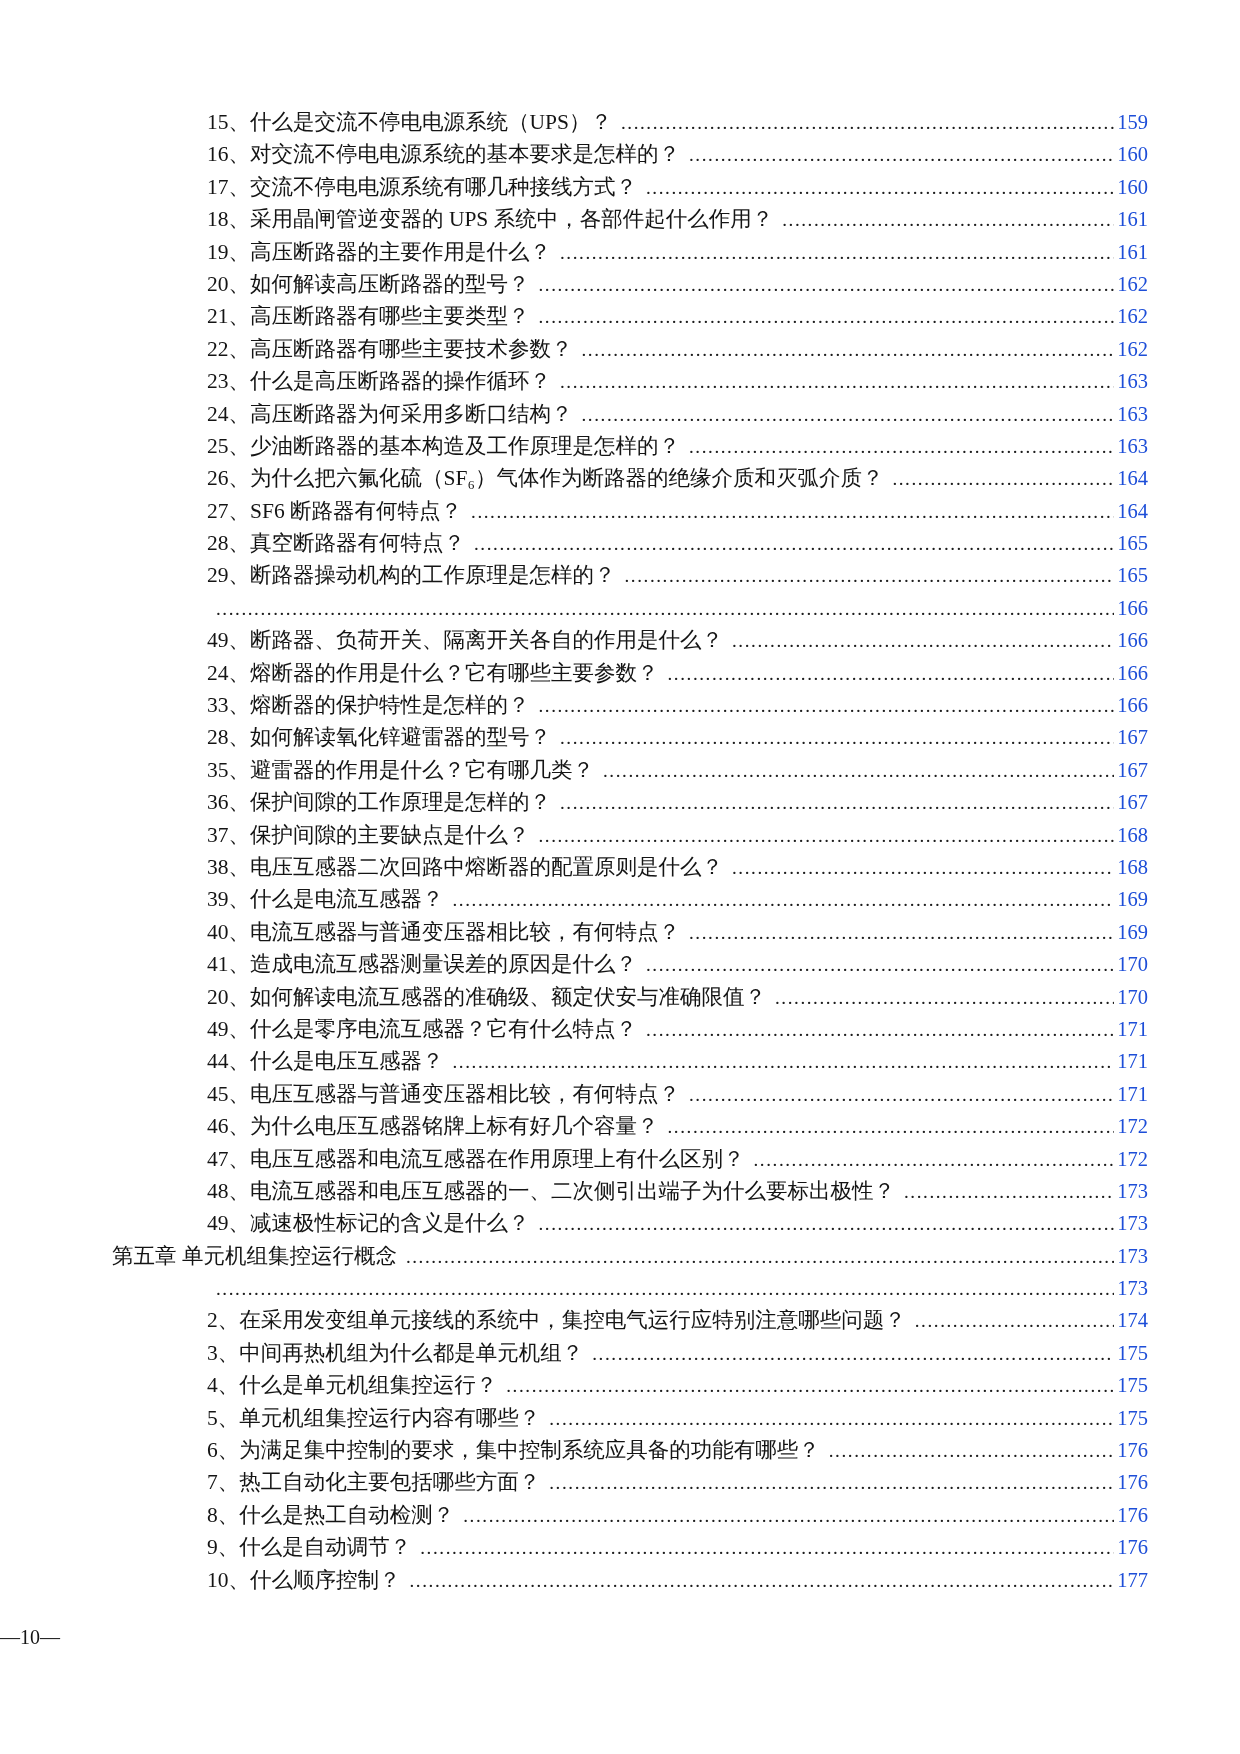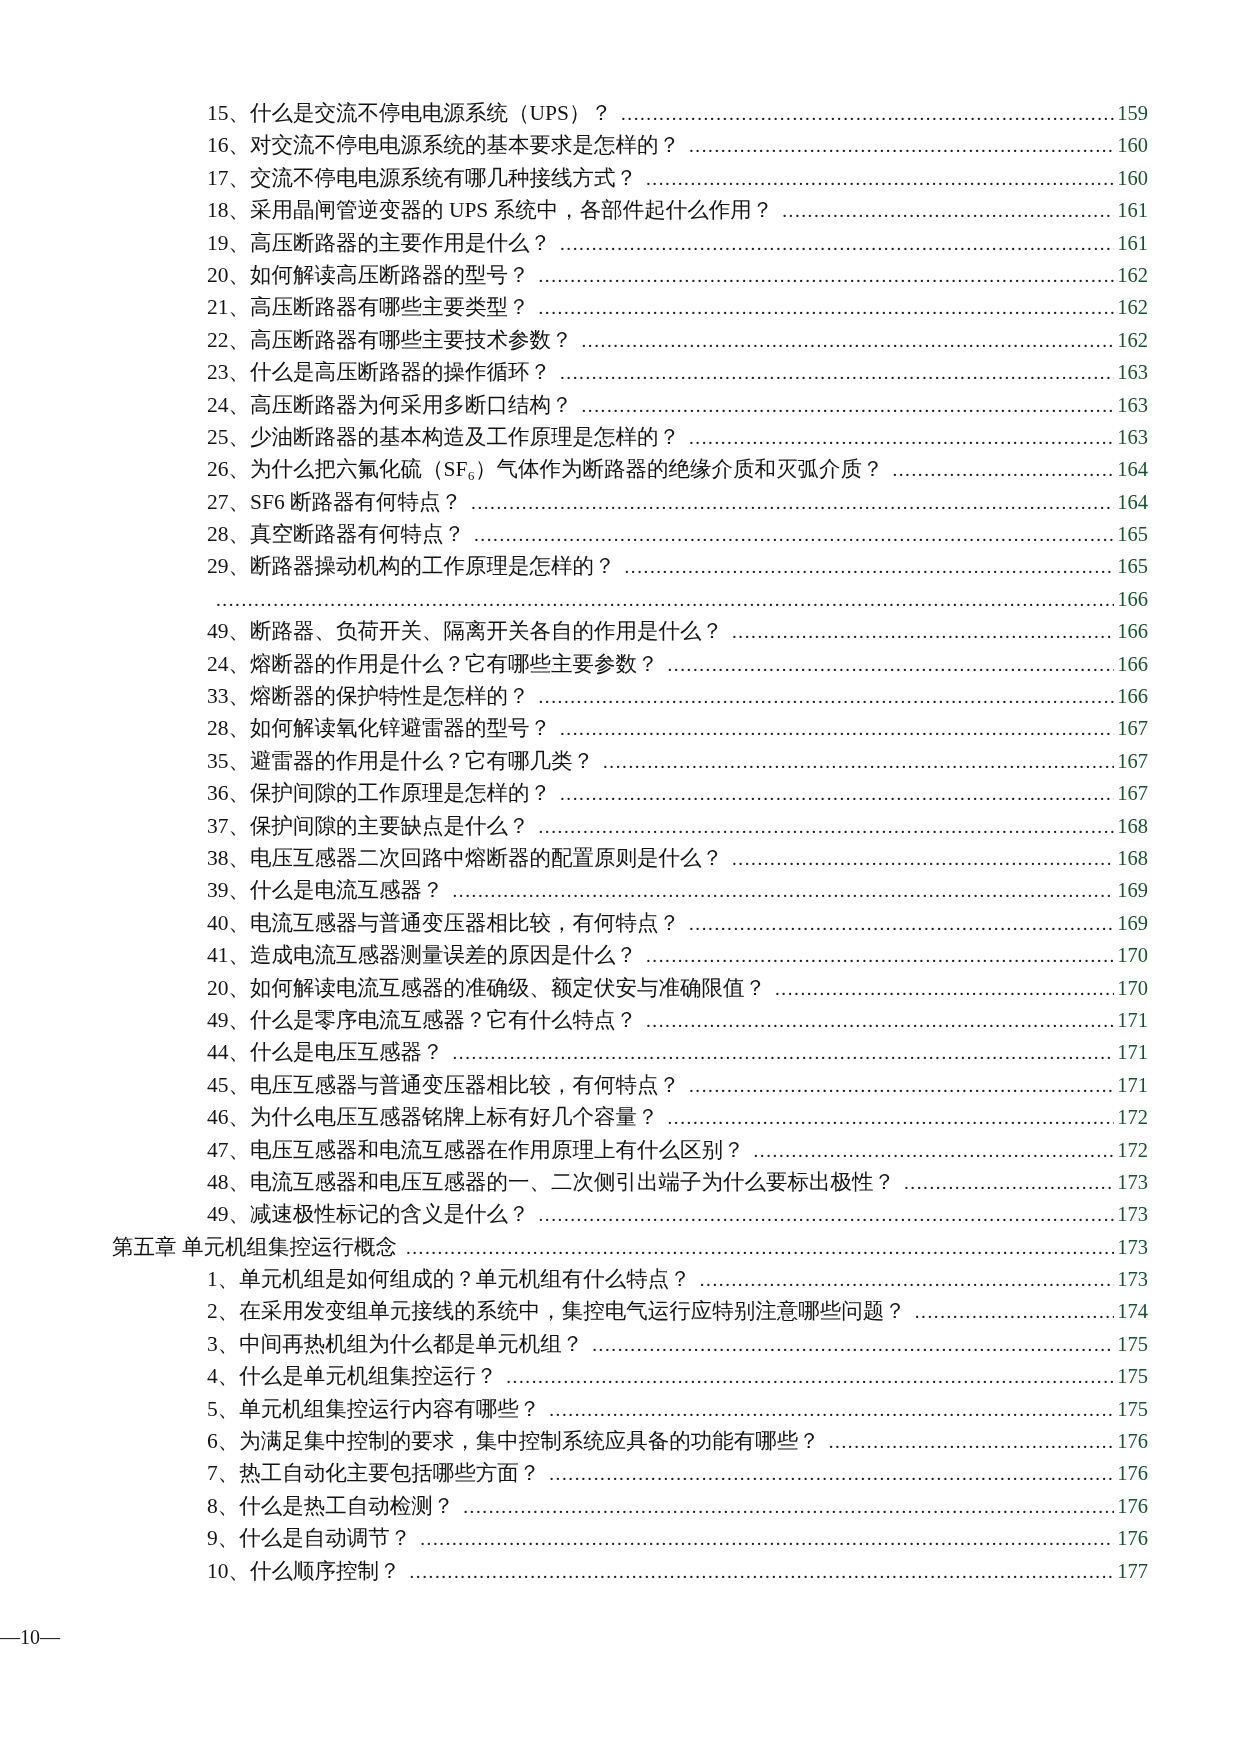--- a/index.html
+++ b/index.html
@@ -17,21 +17,21 @@
   }
   .page {
     position: absolute;
     top: 0; left: 0;
     width: 1240px;
     height: 1754px;
     background: #ffffff;
   }
   .toc {
     position: absolute;
-    top: 97px;
+    top: 106px;
     left: 112px;
     right: 92px;
   }
   .row {
     display: flex;
     align-items: baseline;
     height: 32.4px;
     line-height: 32.4px;
     white-space: nowrap;
   }
@@ -52,21 +52,21 @@
     font-size: 19px;
     color: #1d1d1d;
     min-width: 20px;
   }
   .leader::after {
     content: "........................................................................................................................................................................................................................................................................";
   }
   .row .pagenum {
     flex: 0 0 auto;
     font-size: 20.5px;
-    color: #14532d;
+    color: #1d4ed8;
     text-align: right;
     padding-left: 1px;
   }
   .footer {
     position: absolute;
     top: 1626px;
     left: 0;
     width: 1140px; 
     text-align: left;
     font-size: 20px;
@@ -251,21 +251,20 @@
         <span class="label">49、减速极性标记的含义是什么？</span>
         <span class="leader"></span>
         <span class="pagenum">173</span>
       </div>
       <div class="row chapter">
         <span class="label">第五章 单元机组集控运行概念</span>
         <span class="leader"></span>
         <span class="pagenum">173</span>
       </div>
       <div class="row item">
-        <span class="label">1、单元机组是如何组成的？单元机组有什么特点？</span>
         <span class="leader"></span>
         <span class="pagenum">173</span>
       </div>
       <div class="row item">
         <span class="label">2、在采用发变组单元接线的系统中，集控电气运行应特别注意哪些问题？</span>
         <span class="leader"></span>
         <span class="pagenum">174</span>
       </div>
       <div class="row item">
         <span class="label">3、中间再热机组为什么都是单元机组？</span>

